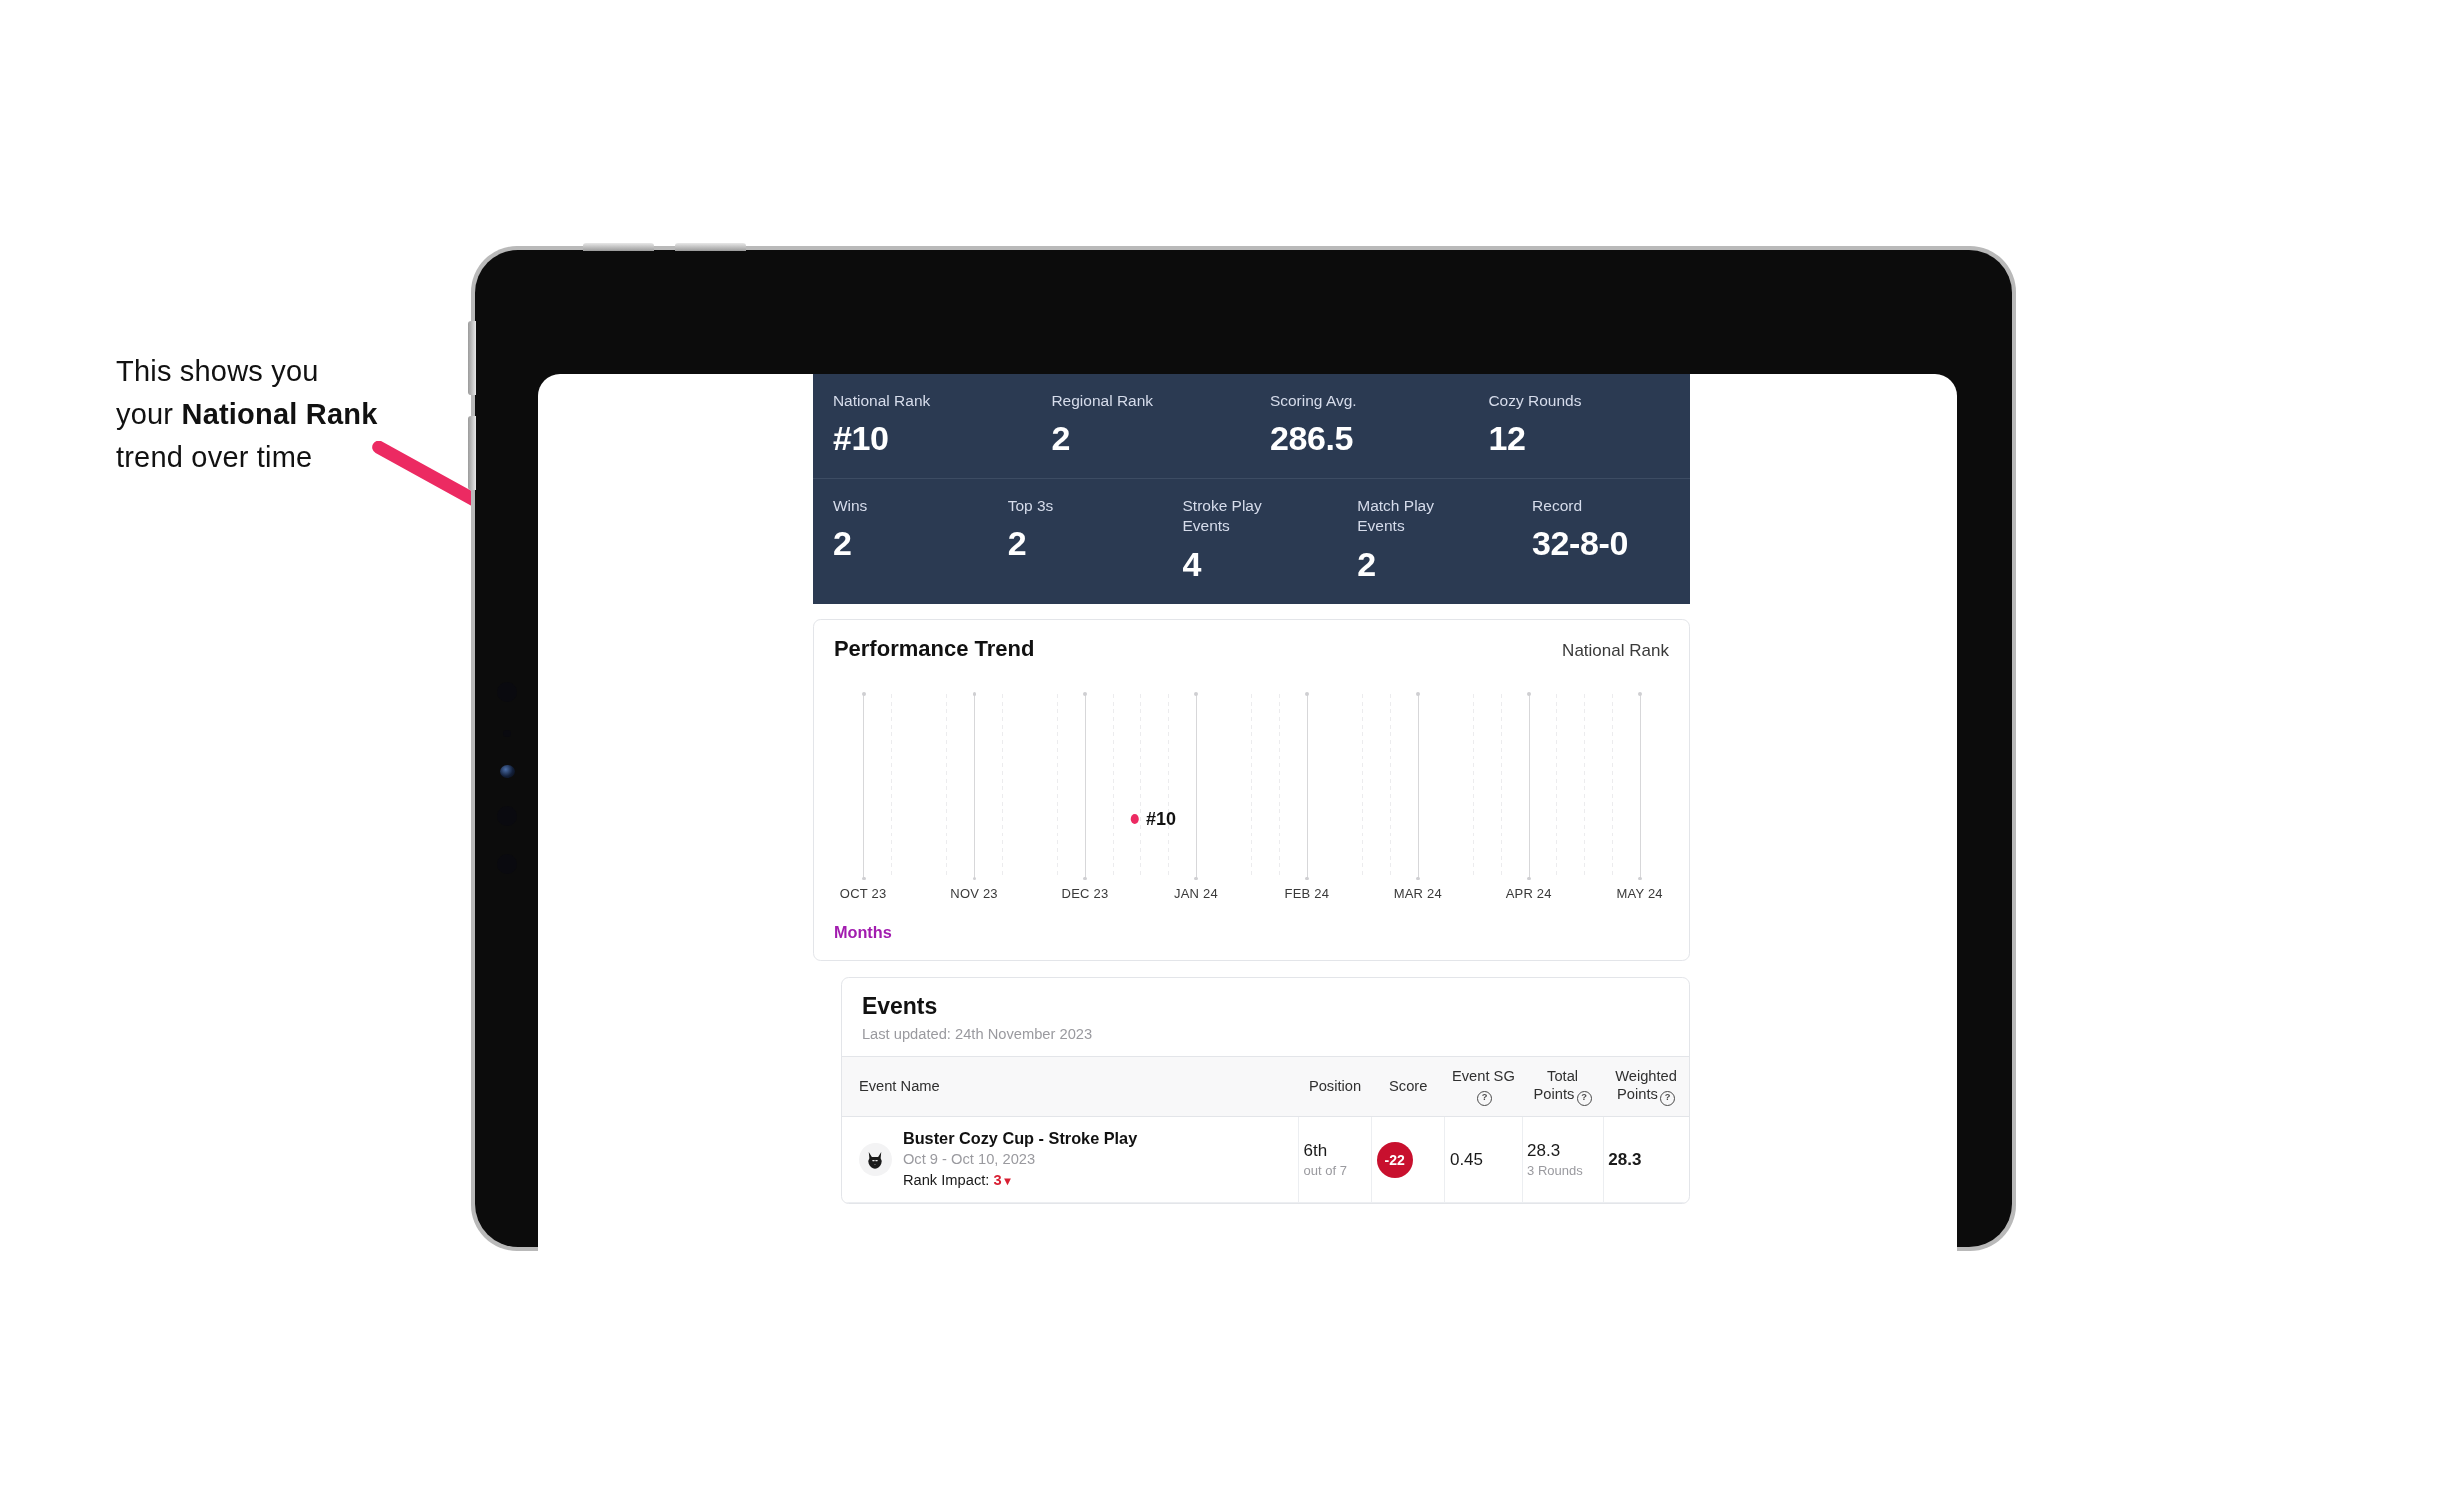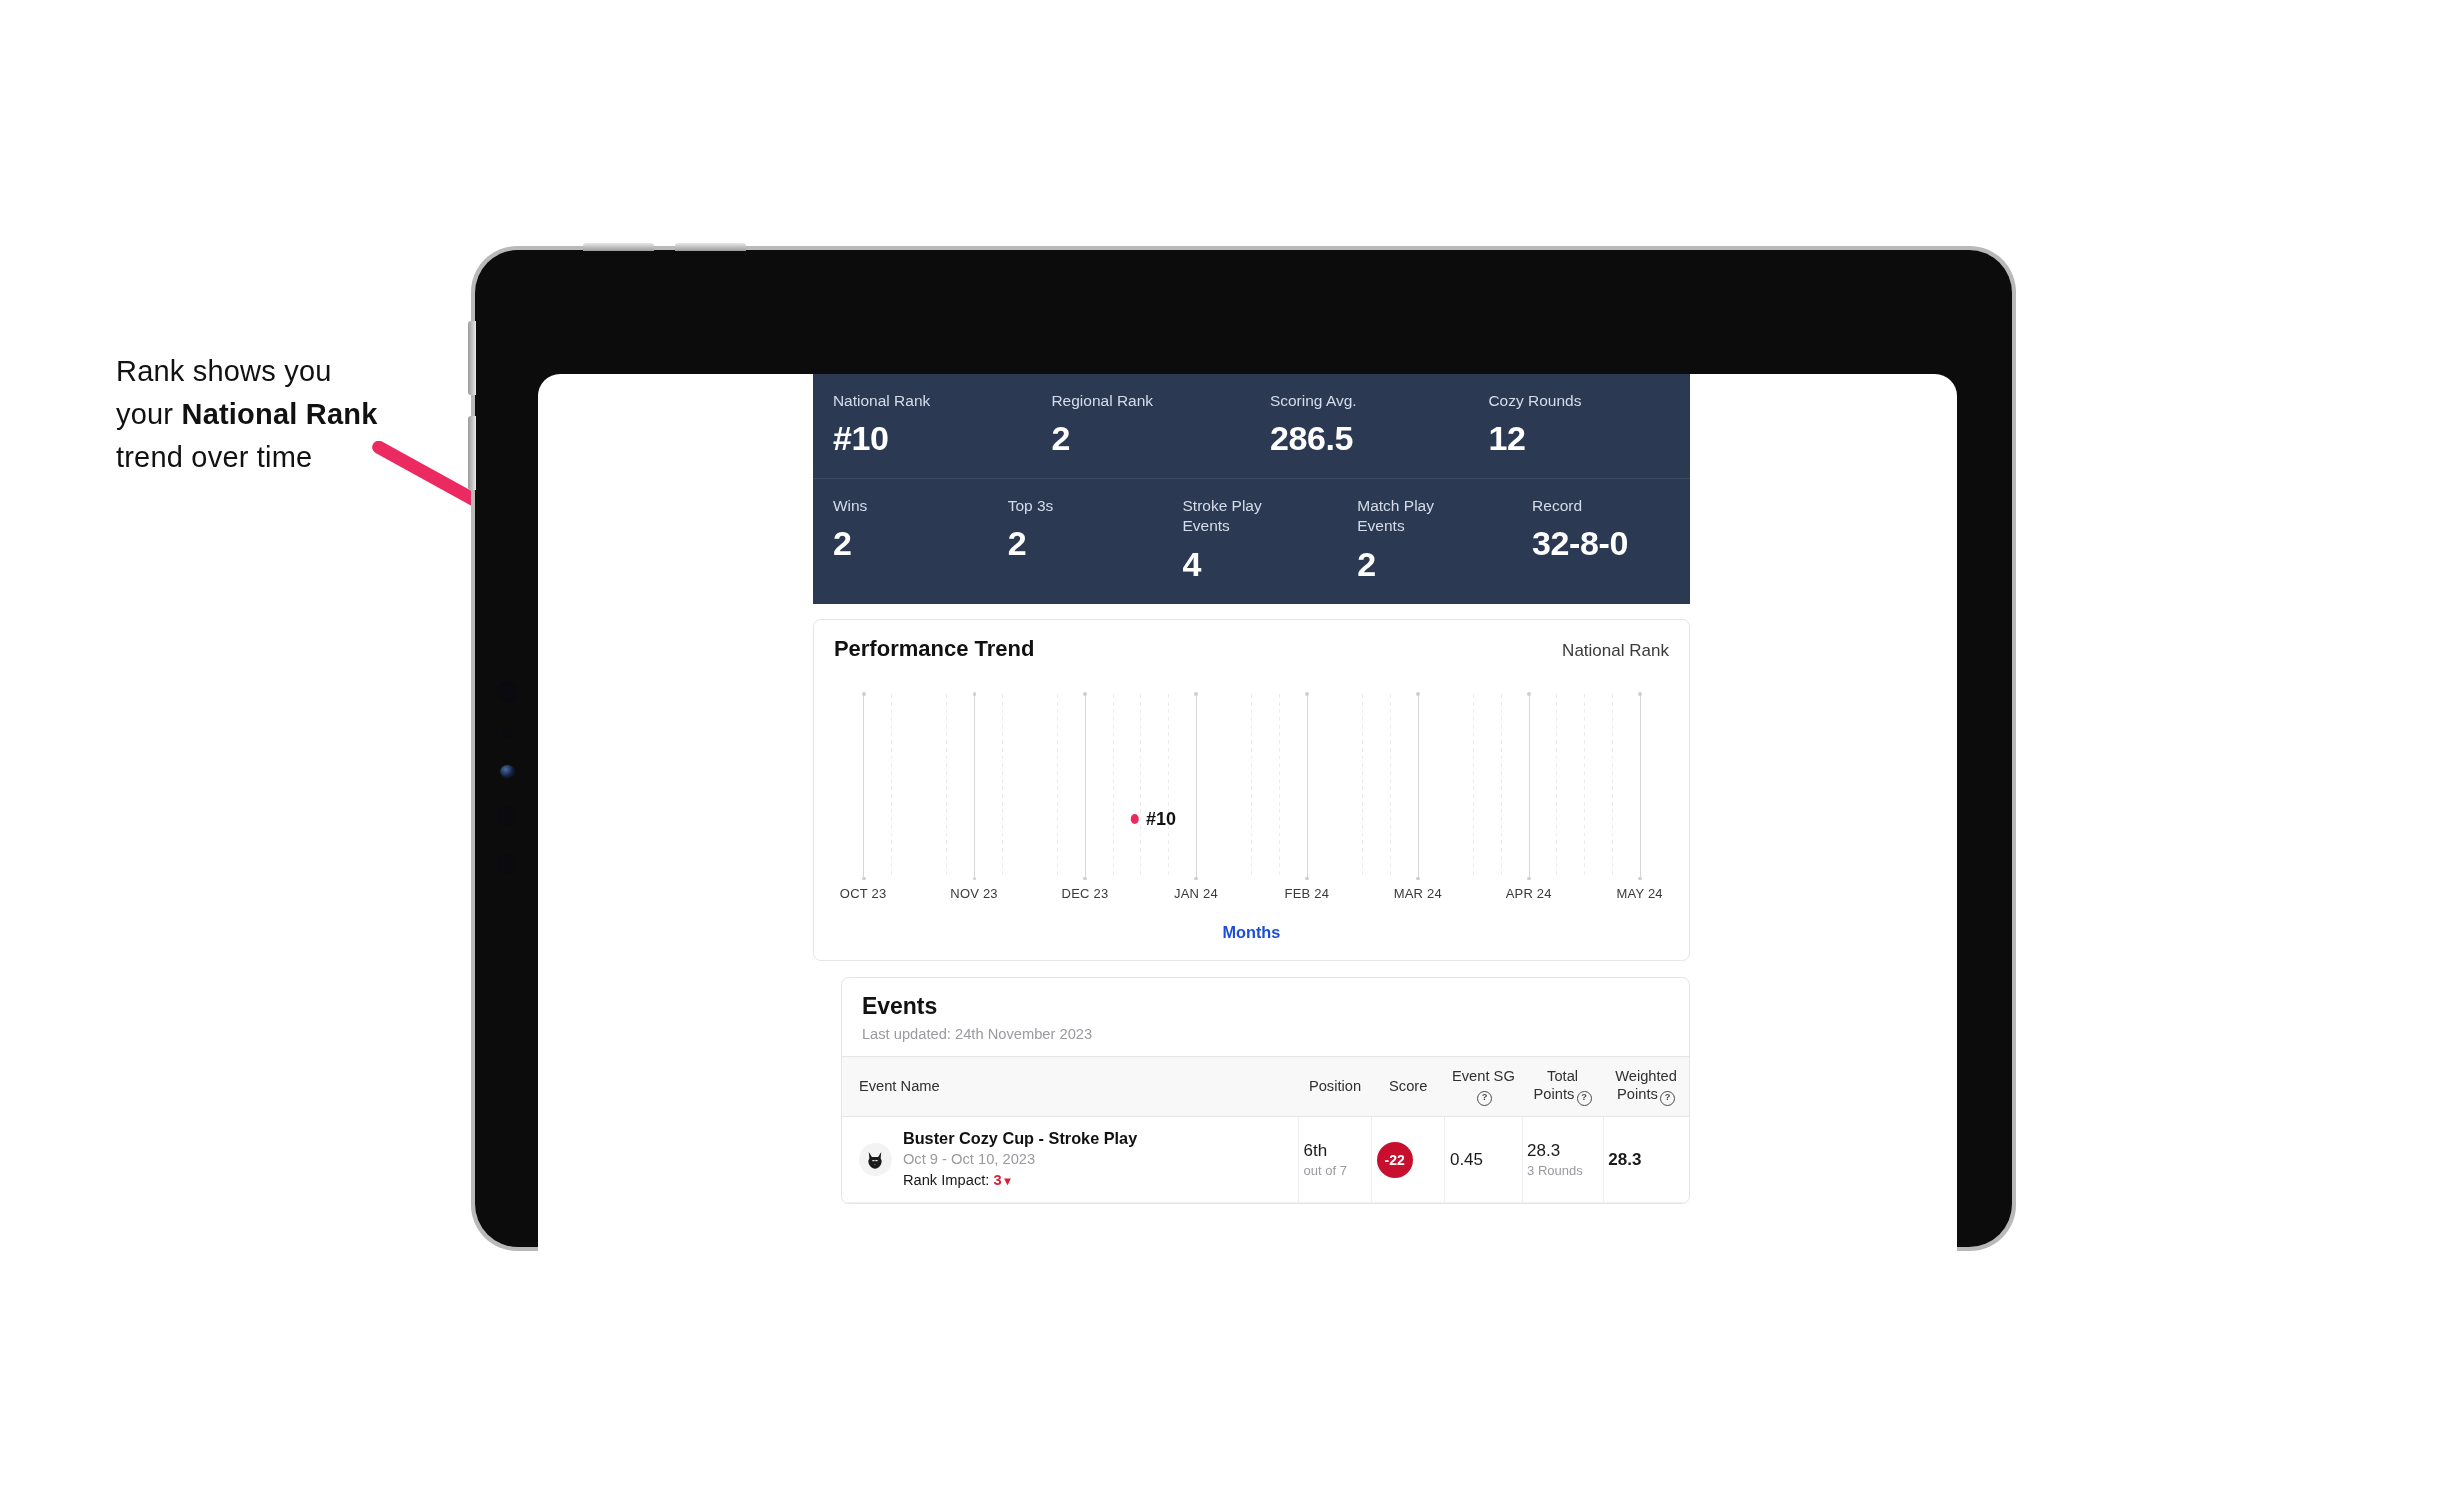--- a/index.html
+++ b/index.html
@@ -250,24 +250,24 @@
     font-size: 13px;
     color: #3a3a3a;
     transform: translateX(-50%);
     white-space: nowrap;
     letter-spacing: 0.2px;
   }
   #x-axis-title {
     position: absolute;
     left: 0; right: 0;
     top: 229px;
-    text-align: center;
+    text-align: left;
     font-size: 16.3px;
     font-weight: bold;
-    color: #1d4ed8;
+    color: #a21caf;
   }
 
   
   #events-card { overflow: hidden; margin-left: 28px; }
   #events-header { padding: 15.5px 20px 14px 20px; }
   #events-title {
     font-size: 23px;
     font-weight: bold;
     color: #111111;
   }
@@ -366,21 +366,21 @@
   .col-score    { width: 63px; }
   .col-sg       { width: 67px; }
   .col-total    { width: 71px; }
   .col-weighted { width: 76px; }
   .bold { font-weight: bold; }
 </style>
 </head>
 <body>
 
 <div id="annotation-text">
-  <span>Rank shows you</span><br>
+  <span>This shows you</span><br>
   <span>your </span><span class="strong">National Rank</span><br>
   <span>trend over time</span>
 </div>
 
 <svg id="annotation-arrow" viewBox="0 0 990 530">
   <line x1="8" y1="8" x2="818" y2="455" stroke="#ec2a62" stroke-width="17" stroke-linecap="round"></line>
   <polygon points="760,400 880,478 775,492" fill="#ec2a62"></polygon>
 </svg>
 
 <div id="tablet">

